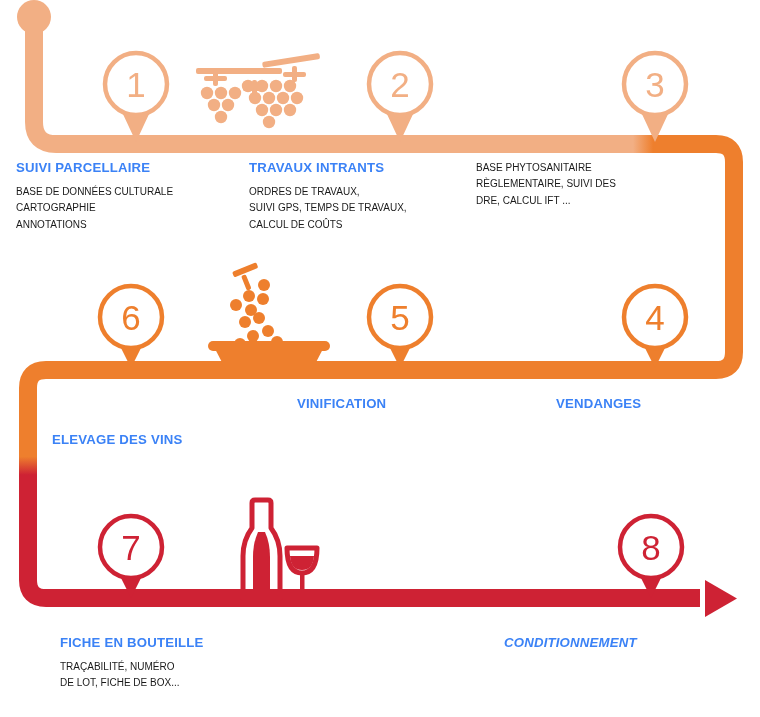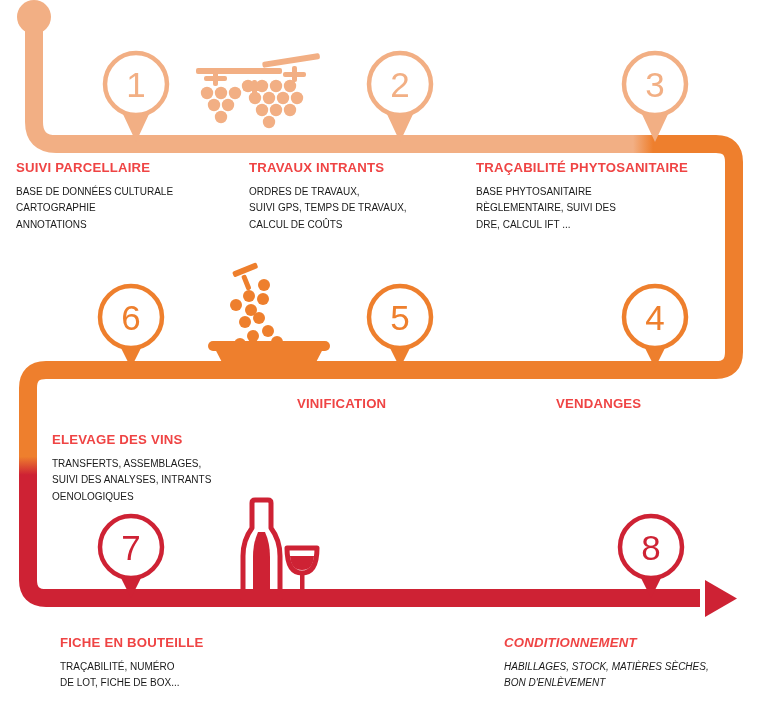--- a/index.html
+++ b/index.html
@@ -5,21 +5,21 @@
   html,body{margin:0;padding:0;background:#ffffff;}
   body{
     width:760px;height:717px;position:relative;overflow:hidden;
     font-family:"Liberation Sans", sans-serif;
     color:#1a1a1a;
   }
   #flow-svg{position:absolute;left:0;top:0;width:760px;height:717px;}
   .blk{position:absolute;}
   .blk .ttl{
     font-size:13.2px;font-weight:bold;letter-spacing:.2px;
-    color:#ef4444;margin:0 0 9px 0;white-space:nowrap;
+    color:#3b82f6;margin:0 0 9px 0;white-space:nowrap;
   }
   .blk .dsc{
     font-size:10px;line-height:16.4px;color:#1a1a1a;
     white-space:pre-line;
   }
   
   #b1{left:16px;top:160px;}
   #b2{left:249px;top:160px;}
   #b3{left:476px;top:160px;}
   
@@ -187,41 +187,35 @@
 CARTOGRAPHIE
 ANNOTATIONS</div>
 </div>
 <div class="blk" id="b2">
   <div class="ttl">TRAVAUX INTRANTS</div>
   <div class="dsc">ORDRES DE TRAVAUX,
 SUIVI GPS, TEMPS DE TRAVAUX,
 CALCUL DE COÛTS</div>
 </div>
 <div class="blk" id="b3">
-  <div class="ttl">TRAÇABILITÉ PHYTOSANITAIRE</div>
   <div class="dsc">BASE PHYTOSANITAIRE
 RÈGLEMENTAIRE, SUIVI DES
 DRE, CALCUL IFT ...</div>
 </div>
 
 <div class="blk" id="b6">
   <div class="ttl">ELEVAGE DES VINS</div>
-  <div class="dsc">TRANSFERTS, ASSEMBLAGES,
-SUIVI DES ANALYSES, INTRANTS
-OENOLOGIQUES</div>
 </div>
 <div class="blk" id="b5">
   <div class="ttl">VINIFICATION</div>
 </div>
 <div class="blk" id="b4">
   <div class="ttl">VENDANGES</div>
 </div>
 
 <div class="blk" id="b7">
   <div class="ttl">FICHE EN BOUTEILLE</div>
   <div class="dsc">TRAÇABILITÉ, NUMÉRO
 DE LOT, FICHE DE BOX...</div>
 </div>
 <div class="blk" id="b8">
   <div class="ttl">CONDITIONNEMENT</div>
-  <div class="dsc">HABILLAGES, STOCK, MATIÈRES SÈCHES,
-BON D'ENLÈVEMENT</div>
 </div>
 
 </body></html>

